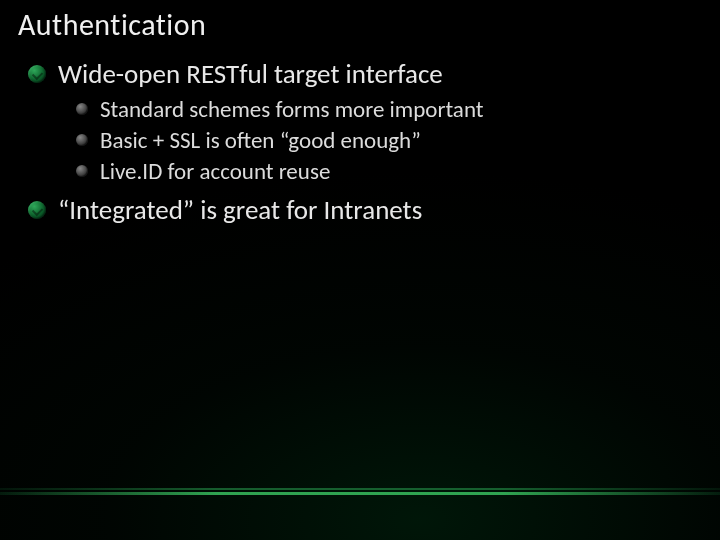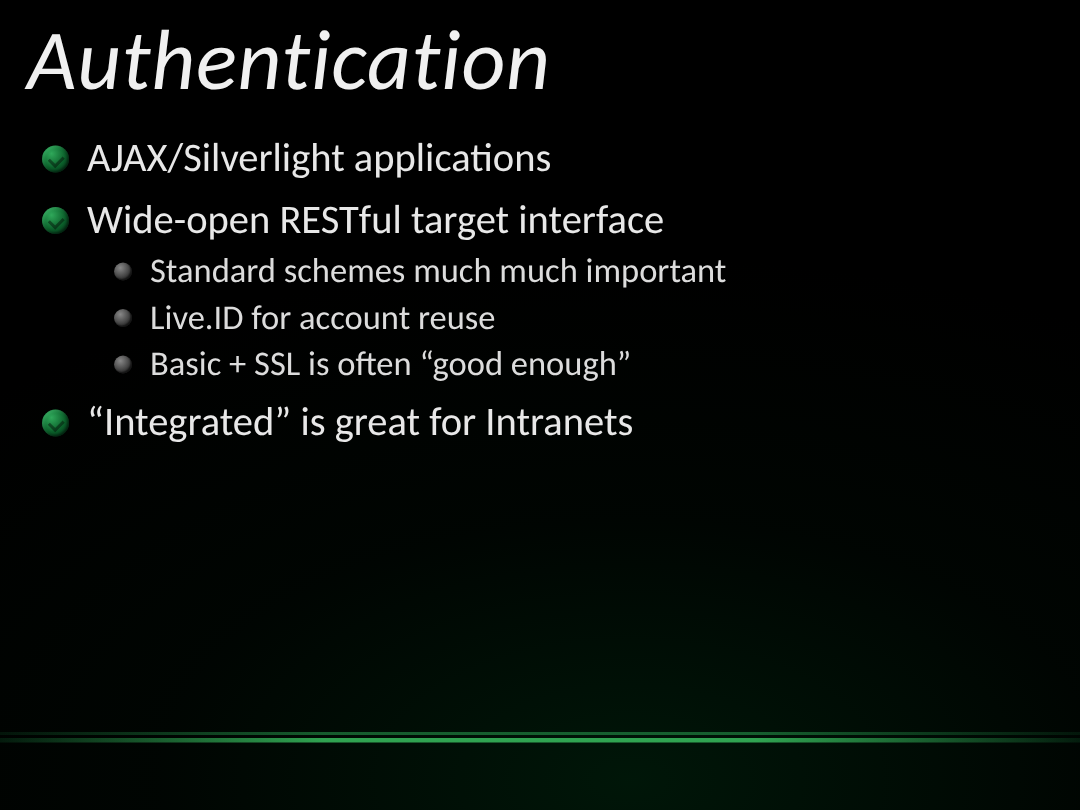--- a/index.html
+++ b/index.html
@@ -21,24 +21,23 @@
     padding: 6px 18px 0 18px;
     background: radial-gradient(ellipse 900px 500px at 420px 520px,
                 rgba(0,80,30,0.28) 0%,
                 rgba(0,40,15,0.12) 35%,
                 rgba(0,0,0,0) 70%),
                 #000;
   }
   h1.title {
     margin: 0 0 14px 0;
     font-weight: 400;
-    font-size: 57px;
+    font-size: 30px;
     letter-spacing: 0.5px;
     color: #f0f0f0;
-    font-style: italic;
   }
   ul.level1 {
     list-style: none;
     margin: 0;
     padding: 0 0 0 6px;
   }
   ul.level1 > li {
     position: relative;
     padding-left: 34px;
     font-size: 27px;
@@ -122,40 +121,37 @@
 </head>
 <body>
 
 <div class="slide">
 
   <h1 class="title">Authentication</h1>
 
   <ul class="level1">
 
 
-    <li>
-      <span>AJAX/Silverlight applications</span>
-    </li>
 
     <ul class="level2">
     </ul>
 
     <li>
       <span>Wide-open RESTful target interface</span>
     </li>
 
     <ul class="level2">
       <li>
-        <span>Standard schemes much much important</span>
+        <span>Standard schemes forms more important</span>
+      </li>
+      <li>
+        <span>Basic + SSL is often “good enough”</span>
       </li>
       <li>
         <span>Live.ID for account reuse</span>
-      </li>
-      <li>
-        <span>Basic + SSL is often “good enough”</span>
       </li>
     </ul>
 
     <li>
       <span>“Integrated” is great for Intranets</span>
     </li>
 
   </ul>
 
   <div class="divider-area">

